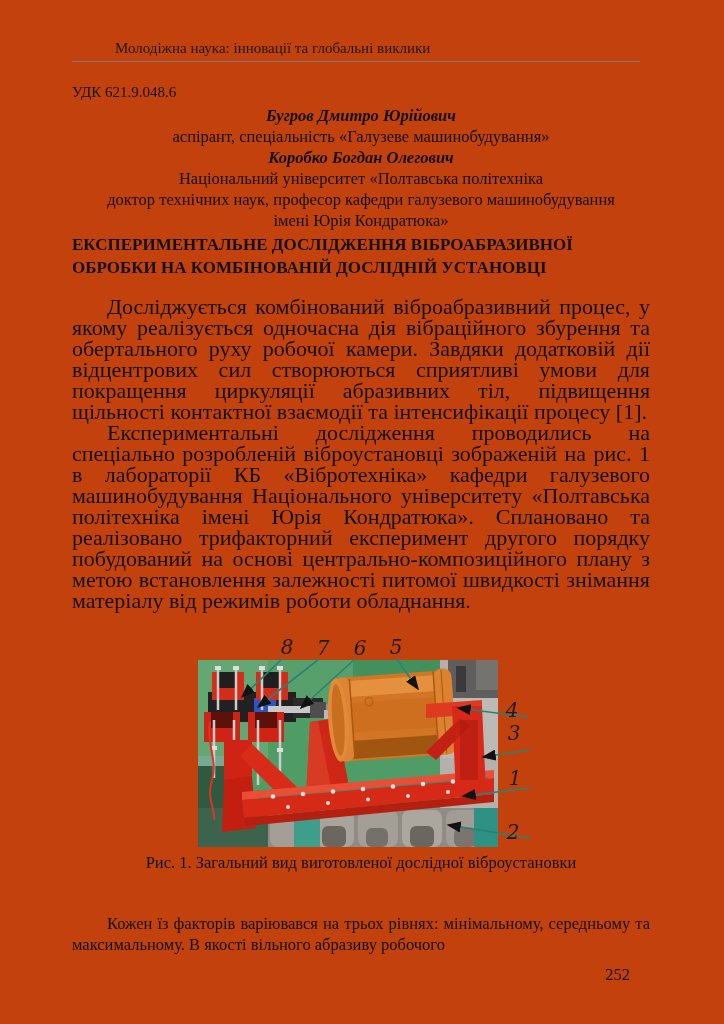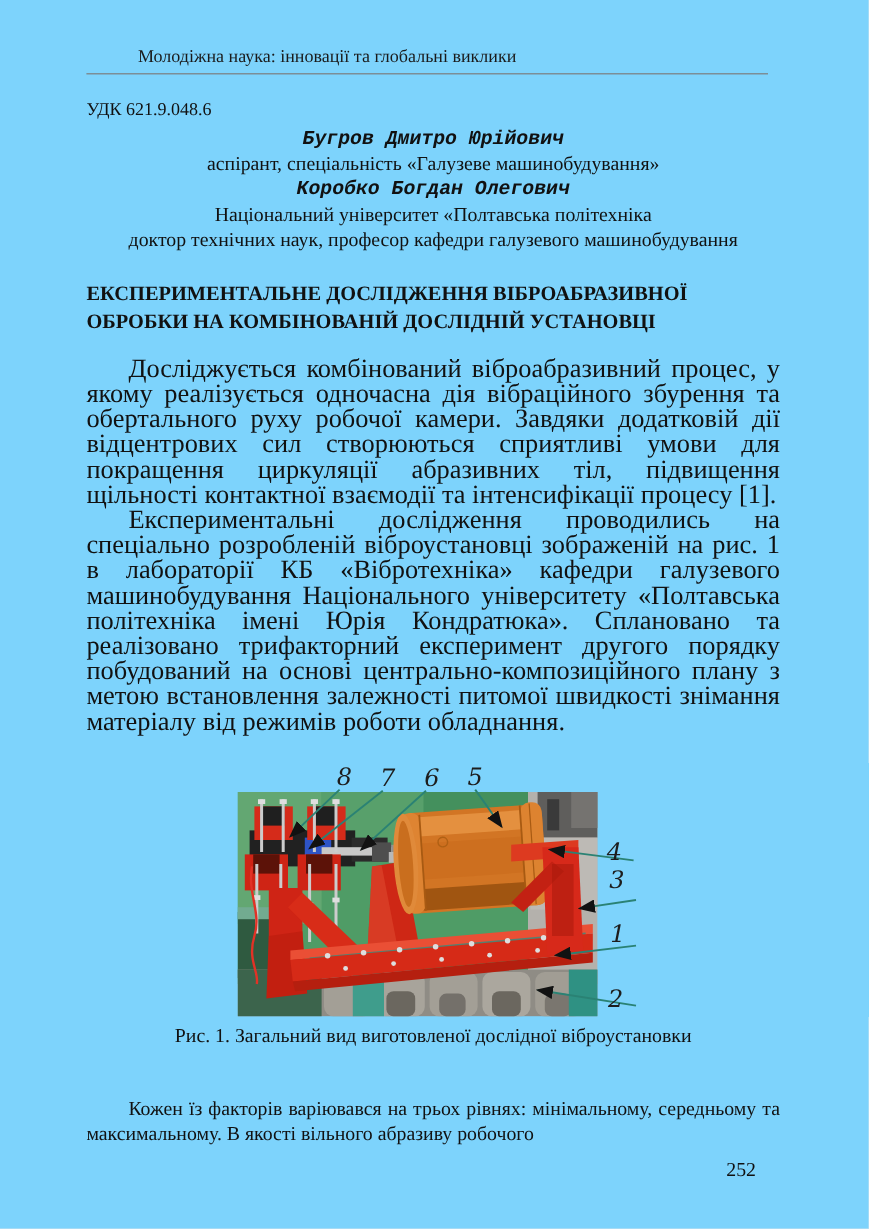--- a/index.html
+++ b/index.html
@@ -1,34 +1,34 @@
 <!DOCTYPE html>
 <html><head>
 <meta charset="utf-8">
 <style>
   html,body{margin:0;padding:0;background:#e9e9e9;}
   .page{
     position:relative;width:724px;height:1024px;margin:0 auto;
-    background:#7dd3fc;overflow:hidden;
+    background:#c2410c;overflow:hidden;
     font-family:"Liberation Serif","DejaVu Serif",serif;color:#111;
   }
   .running-head{
     position:absolute;left:115px;top:40px;width:520px;
     font-size:15px;color:#1a1a1a;
   }
   .head-rule{
     position:absolute;left:72px;top:61px;width:568px;height:0;
     border-top:1.5px solid #7d7d7d;
   }
   .udc{position:absolute;left:72px;top:84px;font-size:15px;}
   .authors{
     position:absolute;left:72px;top:105px;width:578px;
     text-align:center;font-size:16.5px;line-height:21px;
   }
-  .authors .name{font-weight:bold;font-style:italic;font-family:Liberation Mono, monospace;}
+  .authors .name{font-weight:bold;font-style:italic;}
   .title{
     position:absolute;left:72px;top:233px;width:578px;
     text-align:left;font-weight:bold;font-size:17px;line-height:23px;
   }
   .bodytext{
     position:absolute;left:72px;top:296px;width:578px;
     font-size:22px;line-height:21px;
   }
   .bodytext p{margin:0;text-align:justify;text-indent:35px;}
   .figure-wrap{position:absolute;left:150px;top:636px;width:410px;height:214px;}
@@ -60,20 +60,21 @@
   <div class="head-rule"></div>
 
   <div class="udc">УДК 621.9.048.6</div>
 
   <div class="authors">
     <div class="name">Бугров Дмитро Юрійович</div>
     <div>аспірант, спеціальність «Галузеве машинобудування»</div>
     <div class="name">Коробко Богдан Олегович</div>
     <div>Національний університет «Полтавська політехніка</div>
     <div>доктор технічних наук, професор кафедри галузевого машинобудування</div>
+    <div>імені Юрія Кондратюка»</div>
   </div>
 
   <div class="title">ЕКСПЕРИМЕНТАЛЬНЕ ДОСЛІДЖЕННЯ ВІБРОАБРАЗИВНОЇ ОБРОБКИ НА КОМБІНОВАНІЙ ДОСЛІДНІЙ УСТАНОВЦІ</div>
 
   <div class="bodytext">
     <p>Досліджується комбінований віброабразивний процес, у якому реалізується одночасна дія вібраційного збурення та обертального руху робочої камери. Завдяки додатковій дії відцентрових сил створюються сприятливі умови для покращення циркуляції абразивних тіл, підвищення щільності контактної взаємодії та інтенсифікації процесу [1].</p>
     <p>Експериментальні дослідження проводились на спеціально розробленій віброустановці зображеній на рис. 1 в лабораторії КБ «Вібротехніка» кафедри галузевого машинобудування Національного університету «Полтавська політехніка імені Юрія Кондратюка». Сплановано та реалізовано трифакторний експеримент другого порядку побудований на основі центрально-композиційного плану з метою встановлення залежності питомої швидкості знімання матеріалу від режимів роботи обладнання.</p>
   </div>
 
   <div class="figure-wrap">

